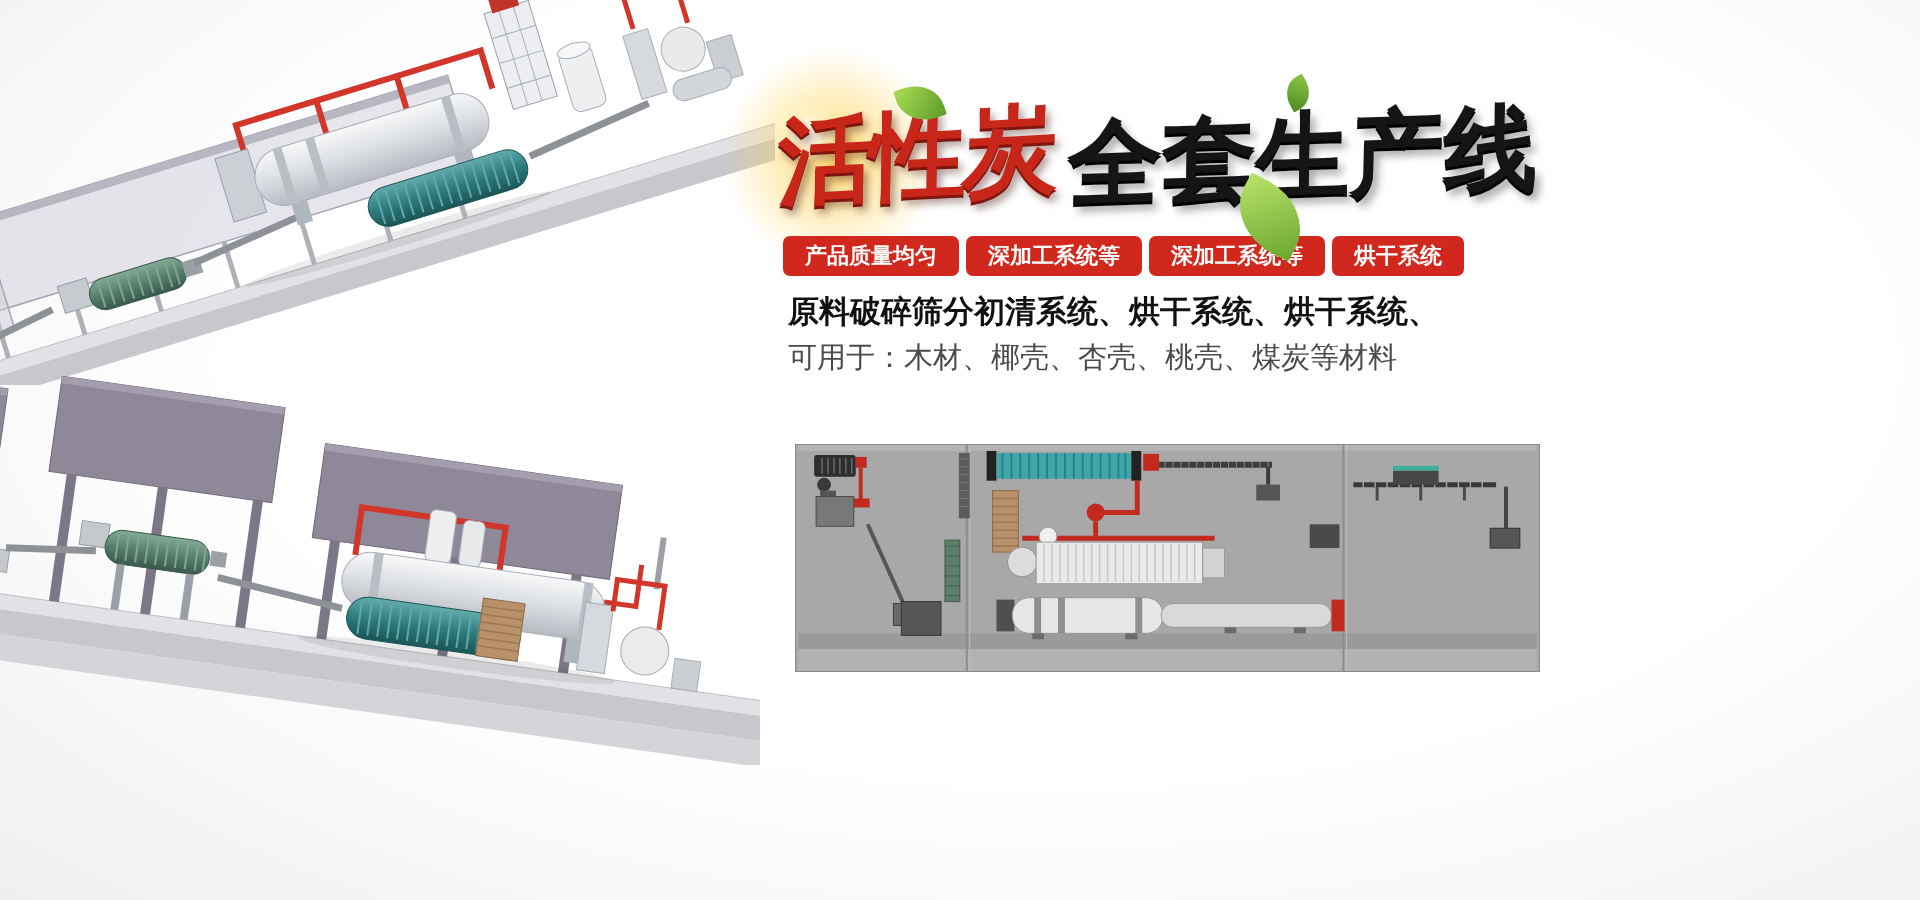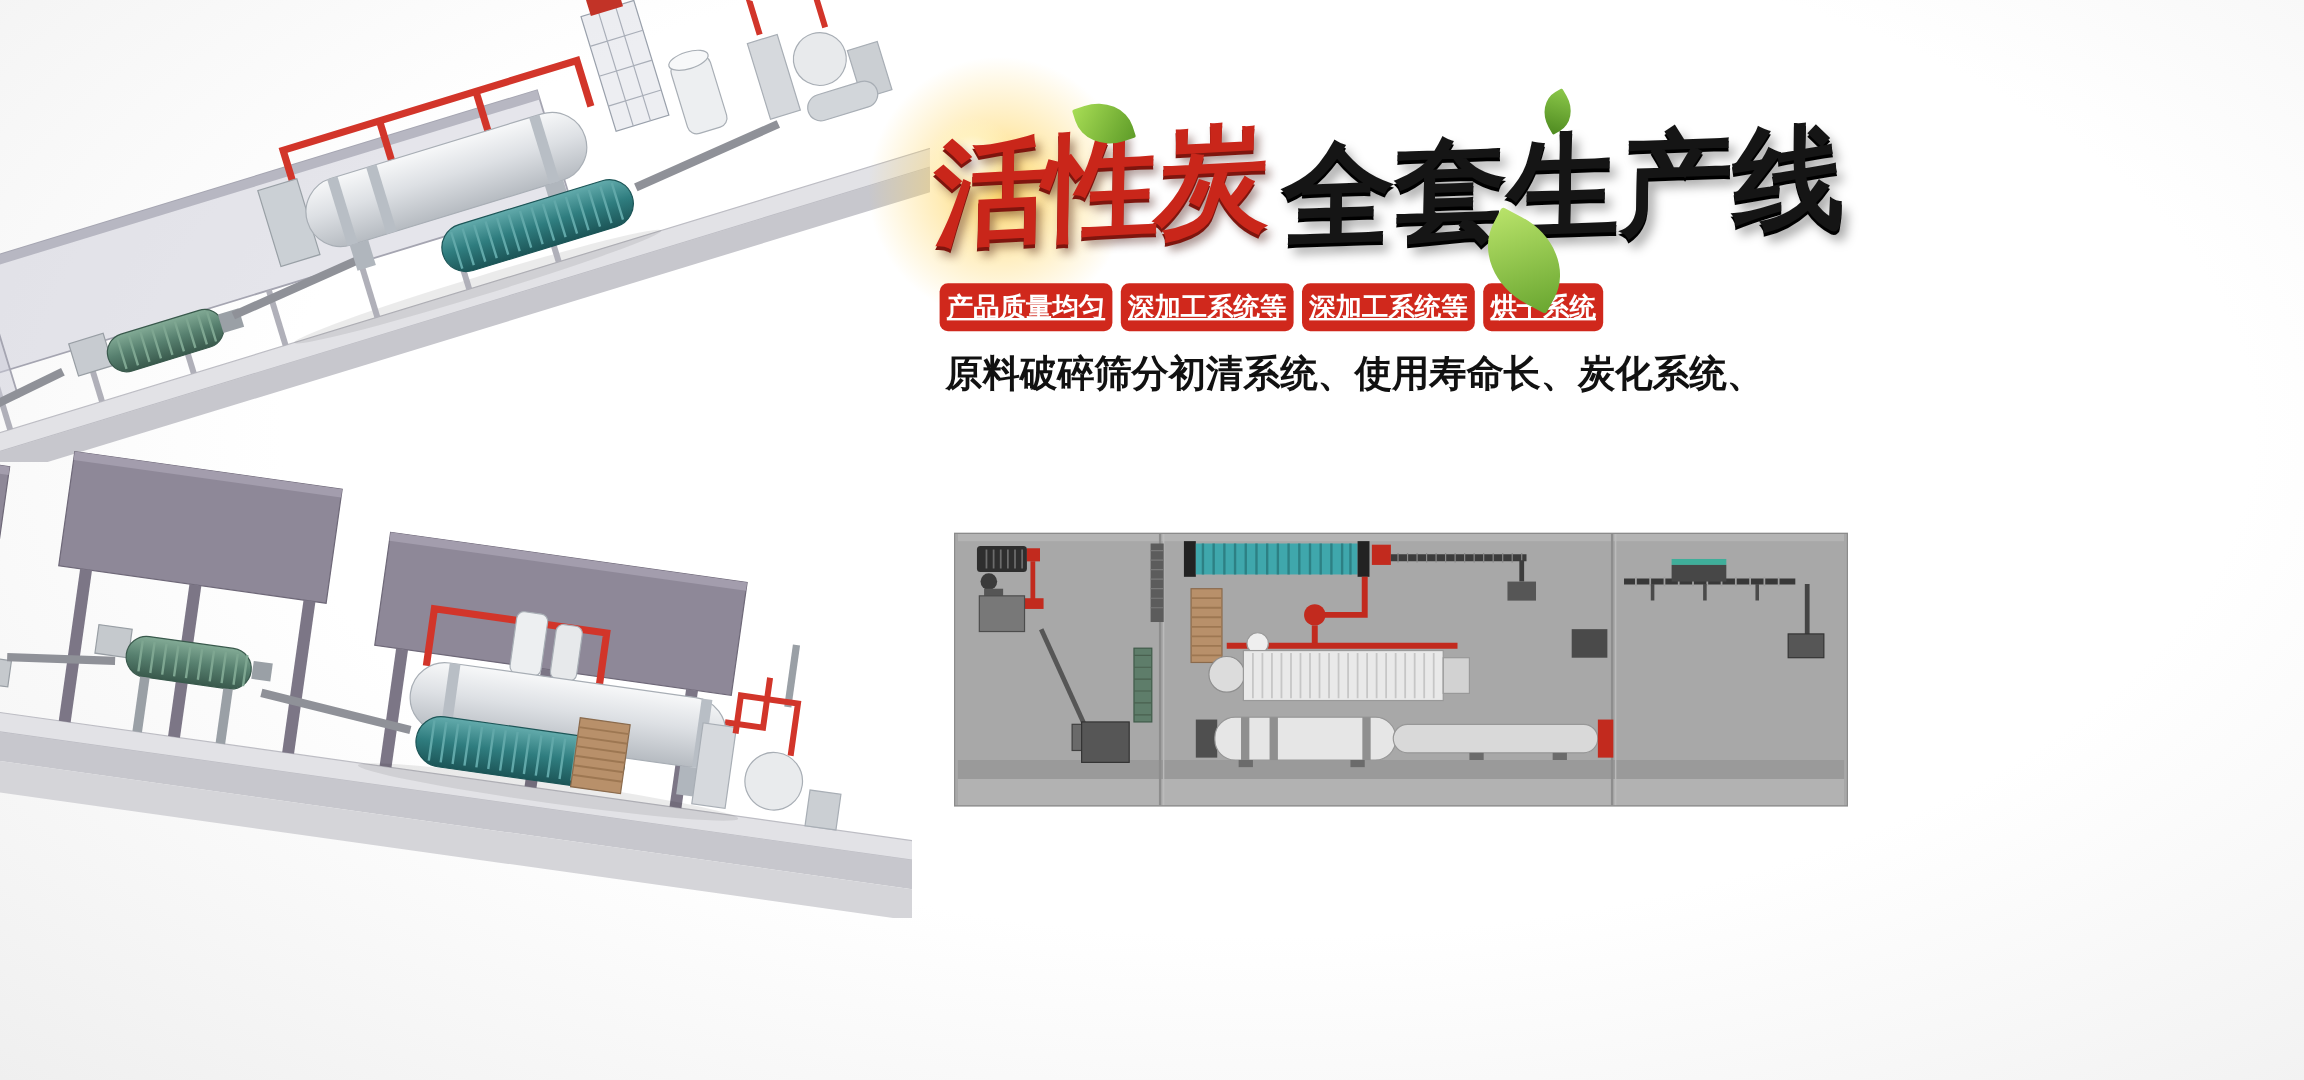--- a/index.html
+++ b/index.html
@@ -29,21 +29,21 @@
   .leaf1 { left:120px; top:-8px;  width:44px; height:38px; transform:rotate(-18deg);
     background:linear-gradient(135deg,#a8dd55,#5e9c28); }
   .leaf2 { left:455px; top:94px;  width:74px; height:62px; transform:rotate(28deg);
     background:linear-gradient(135deg,#b9e36a,#69a630); }
   .leaf3 { left:505px; top:-12px; width:30px; height:26px; transform:rotate(60deg);
     background:linear-gradient(135deg,#8cc84a,#4e8a20); }
 
   
   .badges { position:absolute; left:783px; top:236px; display:flex; gap:7px; }
   .badge { background:#d0281c; color:#ffffff; font-size:22px; font-weight:bold;
-    line-height:1; padding:9px 6px; border-radius:7px; white-space:nowrap;text-decoration:underline; }
+    line-height:1; padding:9px 22px; border-radius:7px; white-space:nowrap; }
 
   
   .desc { position:absolute; left:788px; top:294px; }
   .d-bold { font-size:31px; font-weight:bold; color:#111111; line-height:1.16; letter-spacing:0; }
   .d-gray { font-size:29px; font-weight:normal; color:#4a4a4a; margin-top:8px; }
 
   
   .schematic { position:absolute; left:795px; top:444px; width:745px; height:228px;
     border:1px solid #8b8b8b; background:#a8a8a8; }
 </style>
@@ -223,21 +223,22 @@
   </div>
 
   <div class="badges">
     <span class="badge">产品质量均匀</span>
     <span class="badge">深加工系统等</span>
     <span class="badge">深加工系统等</span>
     <span class="badge">烘干系统</span>
   </div>
 
   <div class="desc">
-    <p class="d-bold">原料破碎筛分初清系统、使用寿命长、炭化系统、</p>
+    <p class="d-bold">原料破碎筛分初清系统、烘干系统、烘干系统、</p>
+    <p class="d-gray">可用于：木材、椰壳、杏壳、桃壳、煤炭等材料</p>
   </div>
 
   <div class="schematic">
     <svg class="svg-fill" viewBox="0 0 745 228">
       <rect x="0" y="0" width="745" height="228" fill="#a8a8a8"></rect>
       <rect x="0" y="0" width="745" height="6" fill="#b4b4b4"></rect>
       <rect x="0" y="190" width="745" height="16" fill="#9a9a9a"></rect>
       <rect x="0" y="206" width="745" height="22" fill="#b2b2b2"></rect>
       <g>
         <line x1="170" y1="0" x2="170" y2="228" stroke="#8d8d8d" stroke-width="2"></line>

